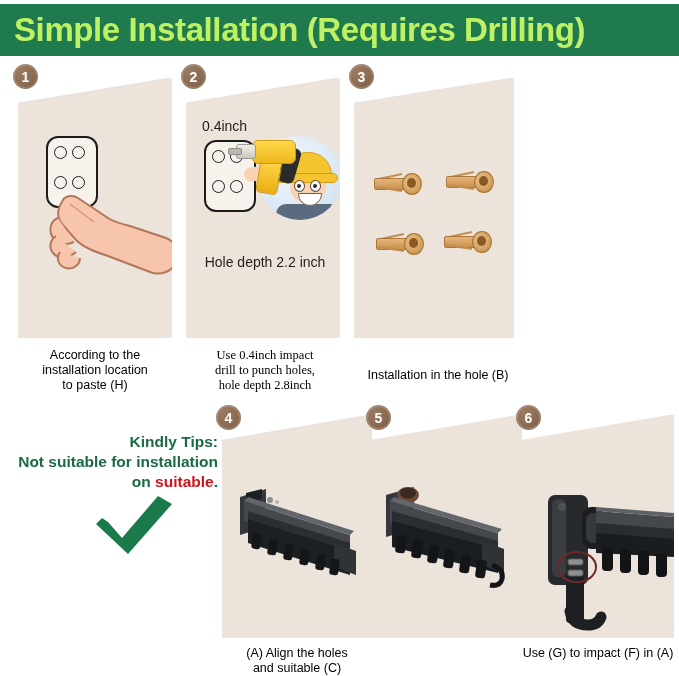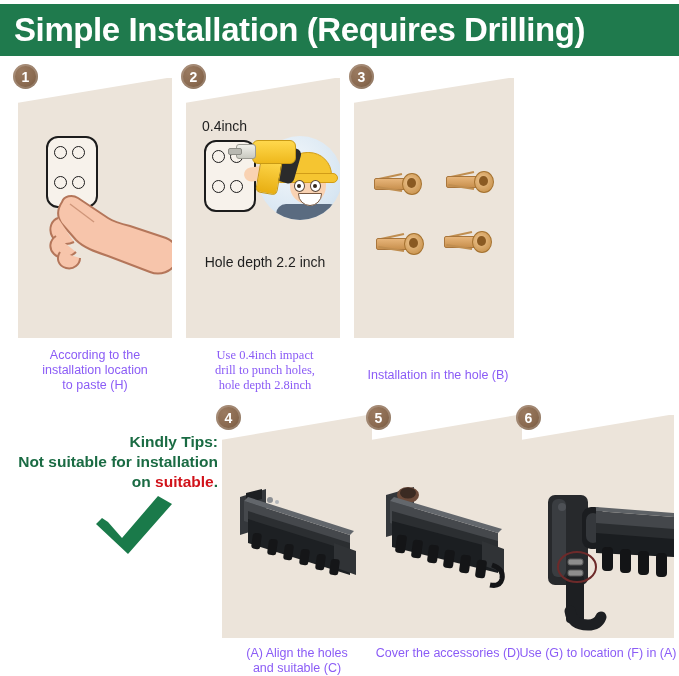--- a/index.html
+++ b/index.html
@@ -13,21 +13,21 @@
   }
   #page{position:relative;width:679px;height:676px;}
 
   
   .header-banner{
     position:absolute;left:0;top:4px;width:679px;height:52px;
     background:#1f7a4d;
     display:flex;align-items:center;
   }
   .header-title{
-    color:#ffffff;
+    color:#bef264;
     font-size:33px;
     font-weight:bold;
     letter-spacing:-0.4px;
     padding-left:14px;
     white-space:nowrap;
     font-family:"Liberation Sans", sans-serif;
   }
 
   
   .step{position:absolute;}
@@ -56,21 +56,21 @@
     font-size:14px;font-weight:bold;
     display:flex;align-items:center;justify-content:center;
     line-height:1;
     z-index:5;
     font-family:"Liberation Sans", sans-serif;
   }
 
   .caption{
     position:absolute;
     text-align:center;
-    color:#8b5cf6;
+    color:#000000;
     font-size:12.5px;
     line-height:15px;
     font-family:"Liberation Sans", sans-serif;
     white-space:pre-line;
   }
 
   
   #step1{left:18px;top:78px;width:154px;height:260px;}
   #step1 .badge{left:-5px;top:-14px;}
 
@@ -377,21 +377,20 @@
               <rect x="88" y="140" width="10" height="18" rx="3" transform="rotate(8 93 149)"></rect>
               <rect x="104" y="145" width="10" height="18" rx="3" transform="rotate(8 109 154)"></rect>
             </g>
             <path d="M120 150 q12 4 10 14 q-2 8 -12 6" stroke="#141517" stroke-width="5" fill="none"></path>
           </g>
         </svg>
       </div>
     </div>
     <div class="badge">5</div>
   </div>
-  <div class="caption" style="left:368px;top:646px;width:160px;">Cover the accessories (D)</div>
 
   <div class="step" id="step6">
     <div class="panel">
       <div class="panel-inner">
         <svg width="152" height="223" viewBox="0 0 152 223">
           <g>
             <rect x="26" y="80" width="40" height="90" rx="7" fill="#27292c"></rect>
             <rect x="30" y="84" width="14" height="78" rx="6" fill="#3a3d41"></rect>
             <circle cx="40" cy="92" r="4" fill="#4d5055"></circle>
             <rect x="60" y="92" width="22" height="42" rx="9" fill="#1b1d20"></rect>
@@ -410,15 +409,15 @@
             <path d="M48 196 q2 14 18 14 q10 0 13 -8" stroke="#1d1f22" stroke-width="11" fill="none" stroke-linecap="round"></path>
             <ellipse cx="55" cy="152" rx="19" ry="15" fill="none" stroke="#6d2a2a" stroke-width="2"></ellipse>
             <rect x="46" y="144" width="15" height="6" rx="2" fill="#8e8e8e" stroke="#5a5a5a" stroke-width="1"></rect>
             <rect x="46" y="155" width="15" height="6" rx="2" fill="#8e8e8e" stroke="#5a5a5a" stroke-width="1"></rect>
           </g>
         </svg>
       </div>
     </div>
     <div class="badge">6</div>
   </div>
-  <div class="caption" style="left:518px;top:646px;width:160px;">Use (G) to location (F) in (A)</div>
+  <div class="caption" style="left:518px;top:646px;width:160px;">Use (G) to impact (F) in (A)</div>
 
 </div>
 
 </body></html>

